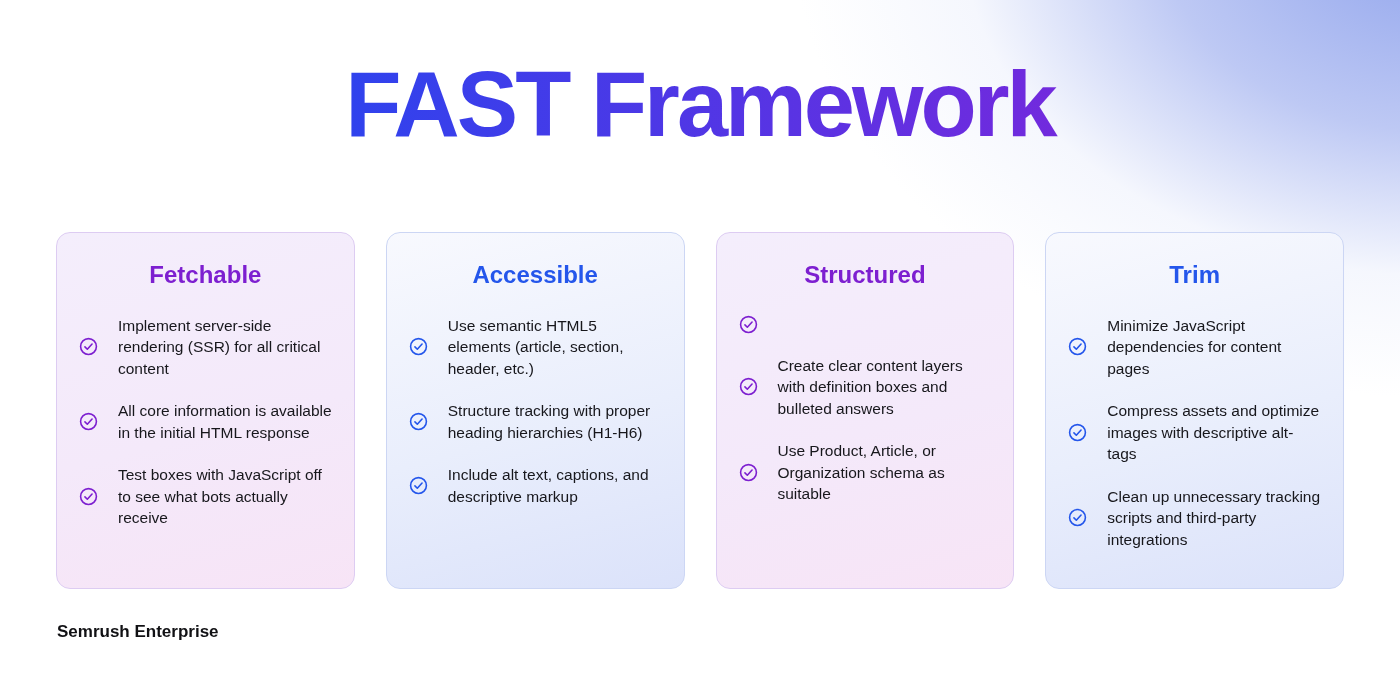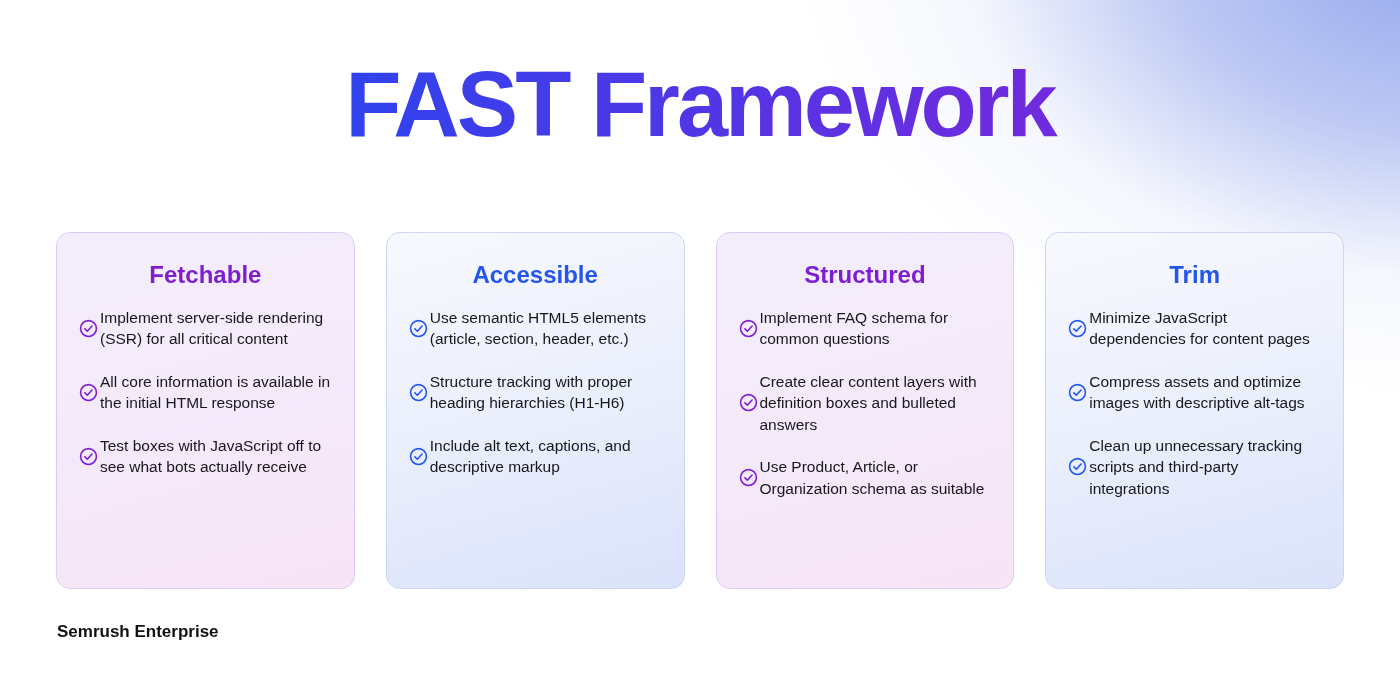--- a/index.html
+++ b/index.html
@@ -48,33 +48,33 @@
     border-color: #ddccf2;
   }
   .card.accent-blue {
     background: linear-gradient(165deg, #f8f9fe 0%, #e9eefc 55%, #dbe2fa 100%);
     border-color: #ccd6f4;
   }
   .card-heading {
     text-align: center;
     font-size: 24px;
     font-weight: bold;
-    margin-bottom: 18px;
+    margin-bottom: 26px;
   }
   .accent-purple .card-heading, .accent-purple .check { color: #7d1fd0; }
   .accent-blue .card-heading, .accent-blue .check { color: #2456eb; }
   .items {
     display: flex;
     flex-direction: column;
     gap: 21px;
   }
   .item {
     display: flex;
     align-items: center;
-    gap: 2px;
+    gap: 20px;
   }
   .check {
     flex: 0 0 auto;
     width: 19px;
     height: 19px;
     display: inline-flex;
   }
   .check svg { width: 19px; height: 19px; display: block; }
   .item-text {
     font-size: 15.5px;
@@ -168,21 +168,20 @@
     <div class="card accent-purple">
       <h2 class="card-heading">Structured</h2>
       <div class="items">
         <div class="item">
           <span class="check">
             <svg viewBox="0 0 24 24">
                 <circle cx="12" cy="12" r="10" fill="none" stroke="currentColor" stroke-width="2"></circle>
                 <path d="M7.5 12.4l3 3 6-6.6" fill="none" stroke="currentColor" stroke-width="2" stroke-linecap="round" stroke-linejoin="round"></path>
               </svg>
           </span>
-          <span class="item-text">Implement FAQ schema for common questions</span>
         </div>
         <div class="item">
           <span class="check">
             <svg viewBox="0 0 24 24">
                 <circle cx="12" cy="12" r="10" fill="none" stroke="currentColor" stroke-width="2"></circle>
                 <path d="M7.5 12.4l3 3 6-6.6" fill="none" stroke="currentColor" stroke-width="2" stroke-linecap="round" stroke-linejoin="round"></path>
               </svg>
           </span>
           <span class="item-text">Create clear content layers with definition boxes and bulleted answers</span>
         </div>

